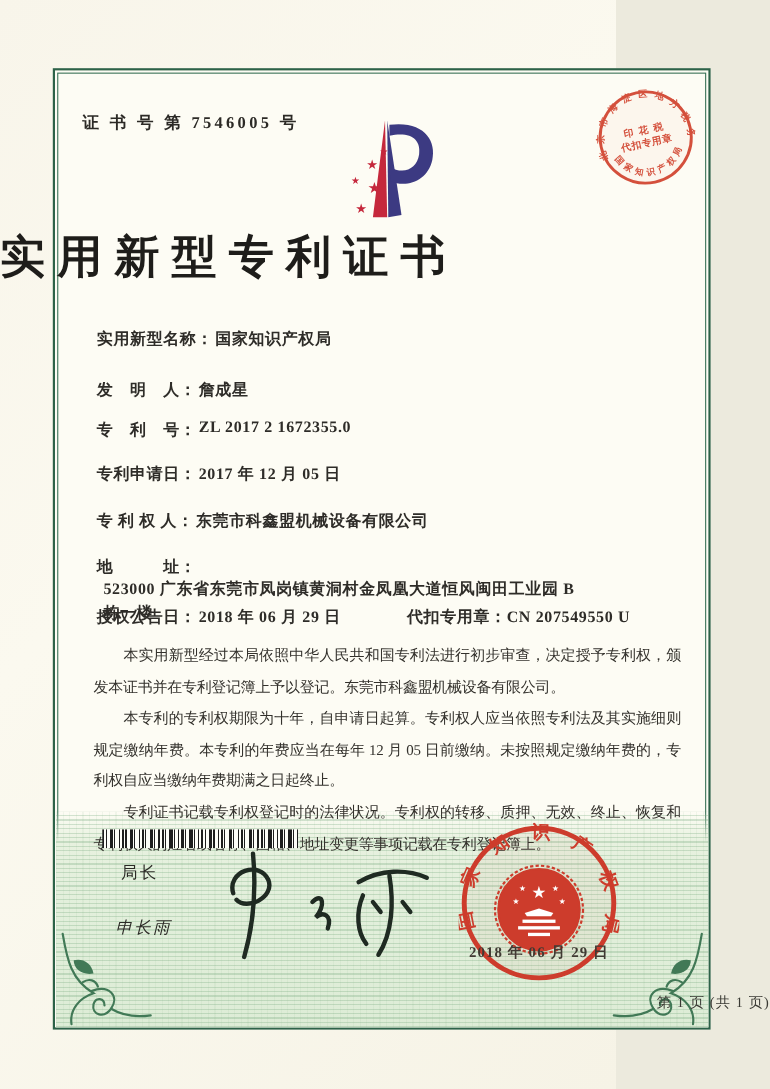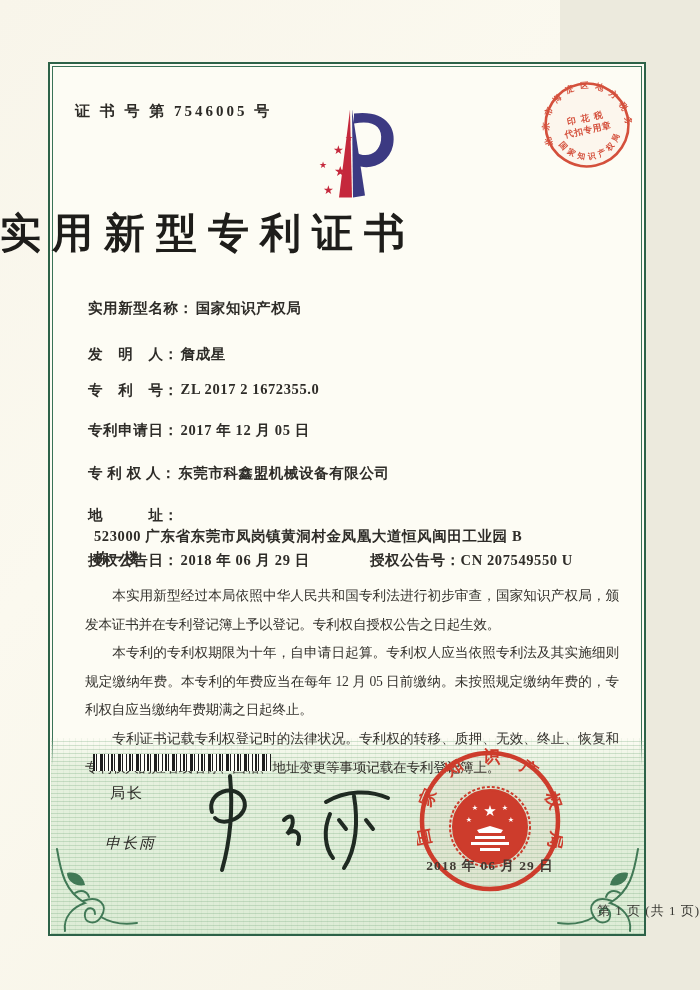--- a/index.html
+++ b/index.html
@@ -138,25 +138,25 @@
     <span class="lbl">专利申请日：</span><span class="val">2017 年 12 月 05 日</span>
   </div>
   <div class="row" style="top:464px">
     <span class="lbl">专 利 权 人：</span><span class="val">东莞市科鑫盟机械设备有限公司</span>
   </div>
   <div class="row" style="top:506px">
     <span class="lbl">地　　　址：</span><span class="val-wrap">523000 广东省东莞市凤岗镇黄洞村金凤凰大道恒风闽田工业园 B 栋一楼</span>
   </div>
   <div class="row" style="top:551px">
     <span class="lbl">授权公告日：</span><span class="val">2018 年 06 月 29 日</span>
-    <span class="pair2"><span>授权公告号：</span><span>CN 207549550 U</span></span>
+    <span class="pair2"><span>代扣专用章：</span><span>CN 207549550 U</span></span>
   </div>
 
   <div class="body-text">
-    <p>本实用新型经过本局依照中华人民共和国专利法进行初步审查，国家知识产权局，颁发本证书并在专利登记簿上予以登记。专利权自授权公告之日起生效。</p>
+    <p>本实用新型经过本局依照中华人民共和国专利法进行初步审查，决定授予专利权，颁发本证书并在专利登记簿上予以登记。东莞市科鑫盟机械设备有限公司。</p>
     <p>本专利的专利权期限为十年，自申请日起算。专利权人应当依照专利法及其实施细则规定缴纳年费。本专利的年费应当在每年 12 月 05 日前缴纳。未按照规定缴纳年费的，专利权自应当缴纳年费期满之日起终止。</p>
     <p>专利证书记载专利权登记时的法律状况。专利权的转移、质押、无效、终止、恢复和专利权人的姓名或名称、国籍、地址变更等事项记载在专利登记簿上。</p>
   </div>
 
   <div class="barcode"></div>
 
   <div class="sig-title">局长</div>
   <div class="sig-name">申长雨</div>
 
   <svg class="signature" viewBox="0 0 212 108">

